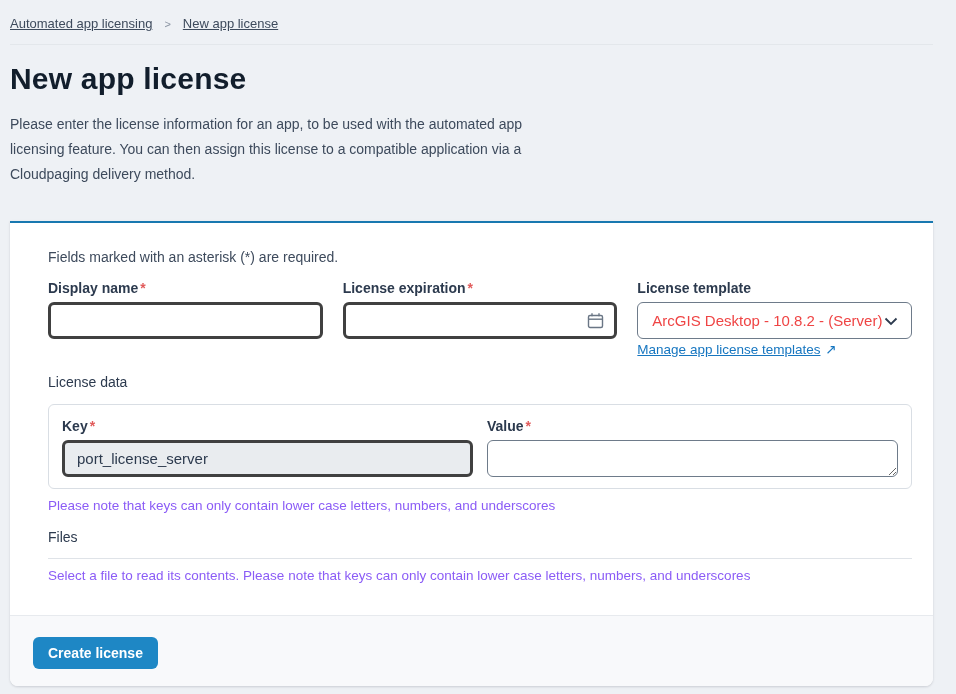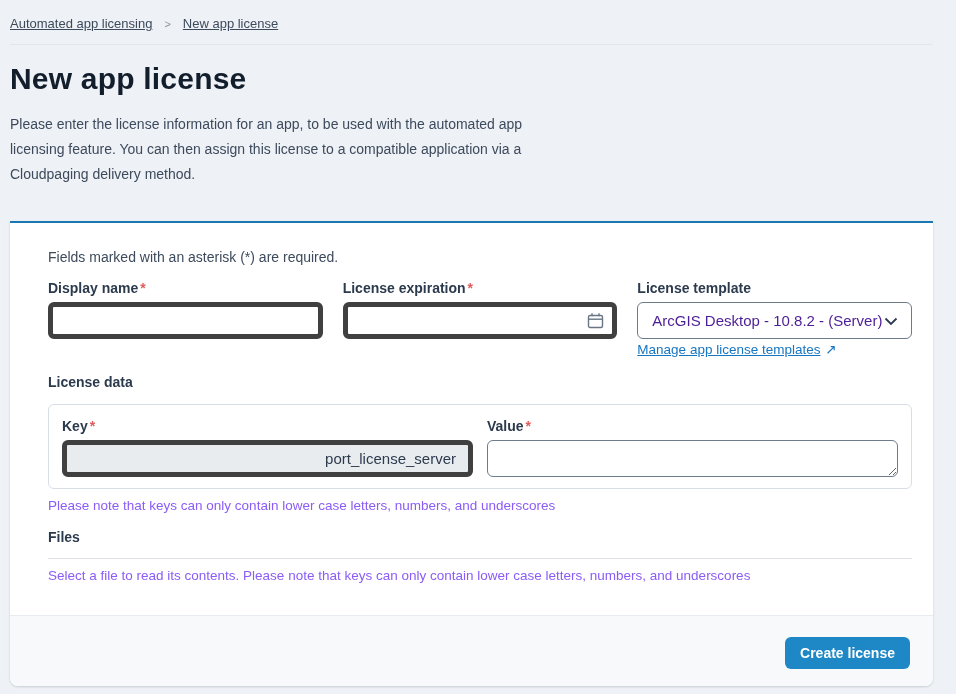--- a/index.html
+++ b/index.html
@@ -46,42 +46,42 @@
   .required-note { font-size: 14px; color: #3d4a5c; }
 
   
   .form-row { display: flex; gap: 20px; margin-top: 15px; }
   .form-col { flex: 1; min-width: 0; }
   label.fld { display: block; font-size: 14px; font-weight: 700; color: #2c3a4e; margin-bottom: 6px; }
   .req { color: #e15b5b; margin-left: 2px; font-weight: 700; }
 
   .text-input {
     width: 100%; height: 37px;
-    border: 5px solid #404040; border-radius: 6px;
+    border: 3px solid #404040; border-radius: 6px;
     background: #fff; font: inherit; font-size: 15px; color: #2c3a4e;
-    padding: 0 12px; outline: none; text-align: right;
+    padding: 0 12px; outline: none;
   }
   .input-wrap { position: relative; }
   .input-wrap .text-input { padding-right: 38px; }
   .cal-icon { position: absolute; right: 13px; top: 10px; pointer-events: none; }
 
   .select-box {
     height: 37px; border: 1px solid #6e7b8a; border-radius: 6px;
     background: #fff; display: flex; align-items: center;
     justify-content: space-between; padding: 0 13px 0 14px;
-    font-size: 15px; color: #4c1d95; cursor: pointer;
+    font-size: 15px; color: #ef4444; cursor: pointer;
   }
   .manage-link {
     display: inline-flex; align-items: center; gap: 5px;
     margin-top: 2px; font-size: 13.5px; color: #1676c0; cursor: pointer;
   }
   .manage-link .lbl { text-decoration: underline; }
 
   
-  .section-label { font-size: 14px; font-weight: 700; color: #2c3a4e; margin-top: 16px; }
+  .section-label { font-size: 14px; font-weight: 400; color: #2c3a4e; margin-top: 16px; }
   .subcard {
     margin-top: 14px;
     border: 1px solid #d9dee4; border-radius: 6px;
     padding: 13px 13px 11px 13px;
     display: flex; gap: 14px; background: #fff;
   }
   .kv-col { flex: 1; min-width: 0; }
   .input-disabled { background: #e9ecef; color: #2c3a4e; }
   .value-textarea {
     width: 100%; height: 37px;
@@ -92,21 +92,21 @@
   .note { margin-top: 9px; font-size: 13.5px; color: #8b5cf6; }
   .files-divider { border: 0; border-top: 1px solid #dfe3e8; margin-top: 13px; }
   .files-note { margin-top: 9px; }
 
   
   .card-footer {
     background: #f8f9fb;
     border-top: 1px solid #e7eaee;
     border-radius: 0 0 8px 8px;
     padding: 21px 23px 17px 23px;
-    display: flex; justify-content: flex-end;
+    display: flex; justify-content: flex-start;
   }
   .primary-btn {
     background: #1e87c5; color: #fff; border: none; border-radius: 6px;
     height: 32px; padding: 0 15px;
     font: inherit; font-size: 14px; font-weight: 700; cursor: pointer;
   }
 </style>
 </head>
 <body>
 

